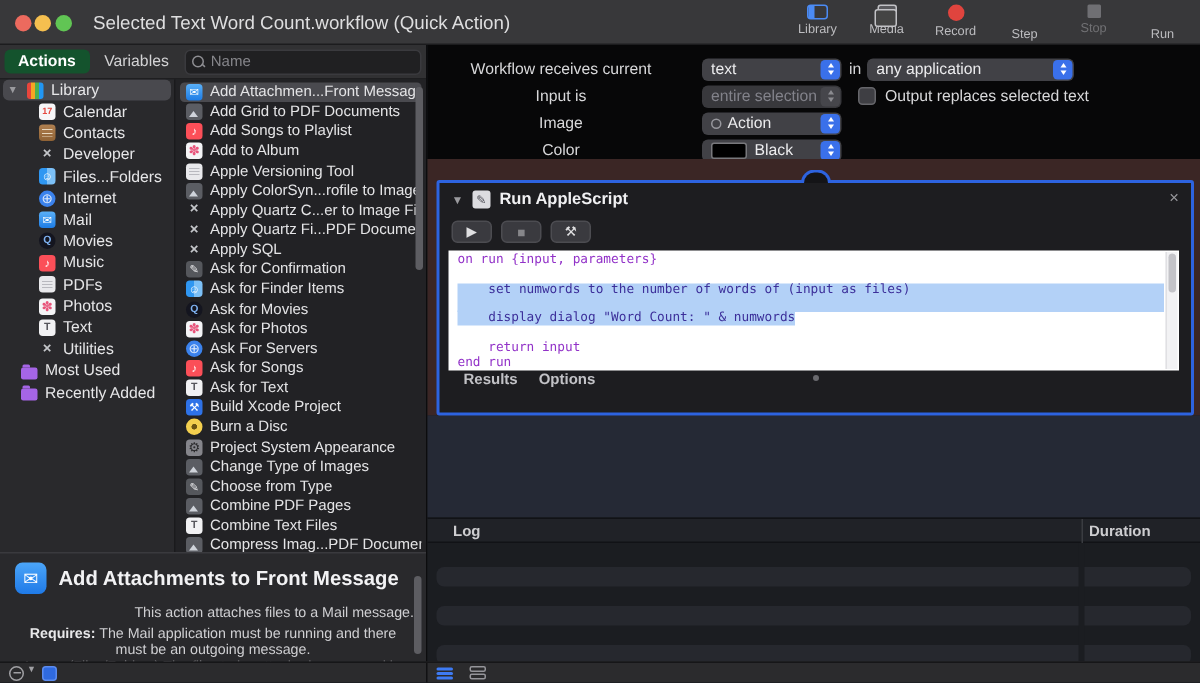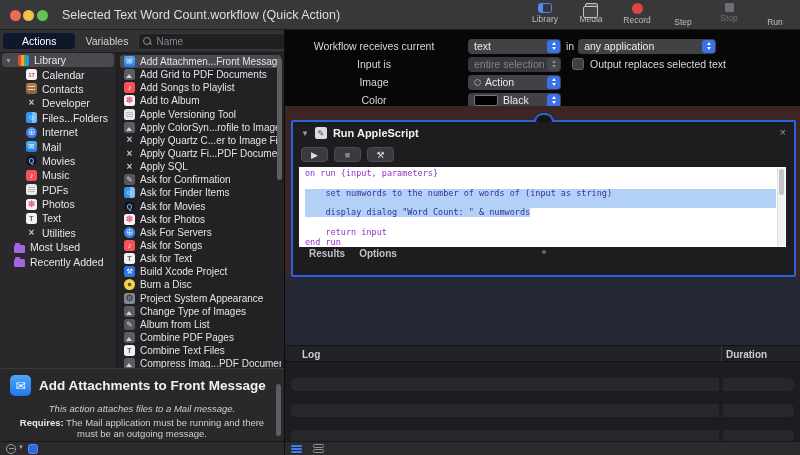--- a/index.html
+++ b/index.html
@@ -22,21 +22,21 @@
   .library-icon::before{content:"";position:absolute;left:0;top:0;bottom:0;width:4px;background:#4b8bf5;}
   .media-icon{width:13px;height:10px;border:1.5px solid #c2c2c6;border-radius:2px;position:relative;box-sizing:border-box;background:#5a5a5e;}
   .media-icon::before{content:"";position:absolute;left:-3px;top:2px;width:13px;height:10px;border:1.5px solid #c2c2c6;border-radius:2px;background:#444;}
   .record-icon{width:11px;height:11px;border-radius:50%;background:#e0443e;}
   .step-icon{color:#d2d2d5;font-size:10px;letter-spacing:-1px;}
   .stop-icon{width:9px;height:9px;background:#6f6f73;border-radius:1px;}
   .run-icon{color:#d6d6d8;font-size:11px;}
 
   
   #left-header{left:0;top:30px;width:284px;height:23px;background:#313133;border-bottom:1px solid #1e1e20;box-sizing:border-box;display:flex;align-items:center;padding:0 3px;}
-  #actions-pill{background:#0f172a;color:#ffffff;font-size:10.5px;font-weight:normal;border-radius:4px;padding:2px 19px;}
+  #actions-pill{background:#14532d;color:#ffffff;font-size:10.5px;font-weight:bold;border-radius:4px;padding:2px 9px;}
   #variables-tab{color:#d2d2d4;font-size:10.5px;margin-left:10px;}
   #searchbox{margin-left:10px;flex:1;height:15px;background:#202022;border:1px solid #3a3a3e;border-radius:4px;display:flex;align-items:center;padding:0 4px;gap:3px;}
   .lens{width:6px;height:6px;border:1.2px solid #8e8e93;border-radius:50%;position:relative;flex:0 0 auto;}
   .lens::after{content:"";position:absolute;left:5px;top:5px;width:3px;height:1.2px;background:#8e8e93;transform:rotate(45deg);}
   #searchbox input{flex:1;background:transparent;border:none;outline:none;color:#dddddf;font-size:10px;font-family:inherit;}
   #searchbox input::placeholder{color:#86868b;}
 
   
   #sidebar{left:0;top:53px;width:116px;height:315px;background:#29292c;overflow:hidden;}
   #vdiv-a{left:116px;top:53px;width:1px;height:315px;background:#1a1a1c;}
@@ -88,21 +88,21 @@
   .folder-icon{background:#a565e6;height:8px;margin-top:3px;border-radius:1.5px;position:relative;}
   .folder-icon::before{content:"";position:absolute;top:-2px;left:1px;width:5px;height:2px;background:#a565e6;border-radius:1px 1px 0 0;}
   .scroll-thumb{position:absolute;width:5px;border-radius:2.5px;background:#5d5d62;}
 
   
   #desc{left:0;top:368px;width:284px;height:73px;background:#29292c;border-top:1px solid #3a3a3e;box-sizing:border-box;overflow:hidden;}
   #desc-title-row{position:absolute;left:10px;top:6px;display:flex;align-items:center;gap:8px;}
   #desc-mail-icon{width:21px;height:21px;border-radius:5px;background:linear-gradient(#4ba5f8,#1f7ae8);display:flex;align-items:center;justify-content:center;color:#fff;font-size:12px;}
   #desc-title{font-size:13.5px;font-weight:bold;color:#f2f2f4;}
   .desc-p{position:absolute;left:0;width:284px;font-size:9.5px;line-height:11px;color:#cfcfd2;box-sizing:border-box;}
-  #desc-p1{top:34px;padding:0 19px;text-align:center;font-style:italic;}
+  #desc-p1{top:34px;padding:0 8px;text-align:right;}
   #desc-req{top:48px;padding:0 10px;text-align:center;}
   #desc-input{top:70px;padding:0 10px;text-align:center;white-space:nowrap;}
   .desc-b{font-weight:bold;color:#e8e8ea;}
 
   
   #settings{left:285px;top:30px;width:515px;height:76px;background:#070708;box-sizing:border-box;padding-top:8px;}
   .set-row{display:flex;align-items:center;height:16px;margin-bottom:2px;}
   .slabel{width:178px;text-align:center;font-size:10.5px;color:#d8d8da;padding-right:5px;flex:0 0 auto;}
   .smid{font-size:10.5px;color:#d8d8da;margin:0 4px 0 5px;}
   .dd{position:relative;height:15px;background:#414146;border-radius:4px;display:flex;align-items:center;padding:0 16px 0 6px;box-sizing:border-box;color:#ececee;font-size:10.5px;white-space:nowrap;}
@@ -374,21 +374,21 @@
       <div class="arow">
         <span class="ic gear-icon"></span>
         <span>Project System Appearance</span>
       </div>
       <div class="arow">
         <span class="ic preview-icon"></span>
         <span>Change Type of Images</span>
       </div>
       <div class="arow">
         <span class="ic confirm-icon"></span>
-        <span>Album from List</span>
+        <span>Choose from Type</span>
       </div>
       <div class="arow">
         <span class="ic preview-icon"></span>
         <span>Combine PDF Pages</span>
       </div>
       <div class="arow">
         <span class="ic textdoc-icon"></span>
         <span>Combine Text Files</span>
       </div>
       <div class="arow">
@@ -480,21 +480,21 @@
     </div>
     <div id="btn-row">
       <span class="as-btn">▶</span>
       <span class="as-btn stop-glyph">■</span>
       <span class="as-btn">⚒</span>
     </div>
     <div id="code">
 
     <div class="cl sel-none tone-kw"><span class="clt">on run {input, parameters}</span></div>
         <div class="cl sel-none"><span class="clt"></span></div>
-        <div class="cl sel-full tone-body"><span class="clt">    set numwords to the number of words of (input as string)</span></div>
+        <div class="cl sel-full tone-body"><span class="clt">    set numwords to the number of words of (input as files)</span></div>
         <div class="cl sel-full"><span class="clt"></span></div>
         <div class="cl sel-text tone-body"><span class="clt">    display dialog "Word Count: " &amp; numwords</span></div>
         <div class="cl sel-none"><span class="clt"></span></div>
         <div class="cl sel-none tone-kw"><span class="clt">    return input</span></div>
         <div class="cl sel-none tone-kw"><span class="clt">end run</span></div>
       </div>
     <div id="code-sb">
         <span id="code-sb-thumb"></span>
       </div>
     <div id="resize-dot"></div>

